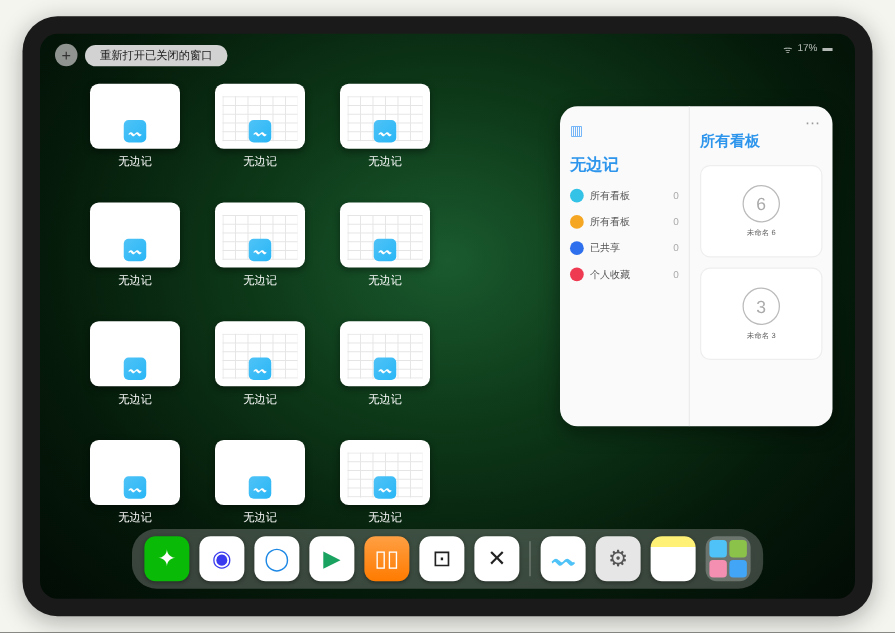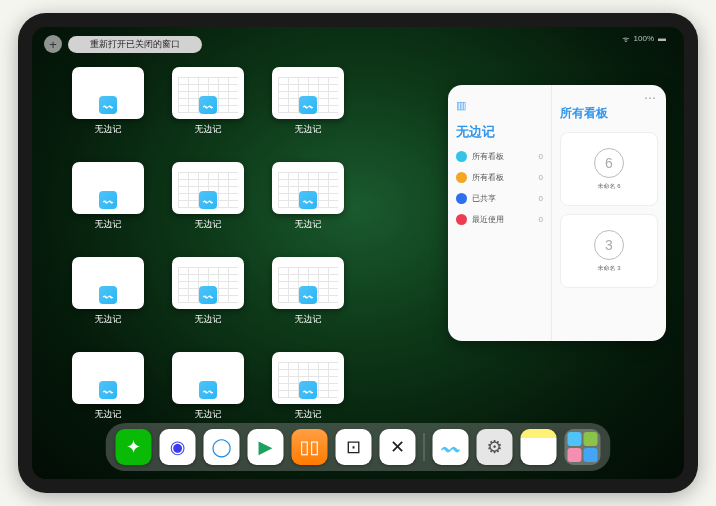--- a/index.html
+++ b/index.html
@@ -50,21 +50,21 @@
       width: 18px; height: 18px;
       border-radius: 50%;
       background: rgba(180,180,180,0.8);
       display: flex; align-items: center; justify-content: center;
       font-size: 13px; color: #333;
       cursor: pointer;
     }
     .reopen-btn {
       background: rgba(220,220,220,0.95);
       border-radius: 10px;
-      padding: 2px 22px;
+      padding: 2px 12px;
       font-size: 9px;
       color: #222;
       cursor: pointer;
     }
     .app-grid {
       position: absolute;
       top: 40px;
       left: 40px;
       display: grid;
       grid-template-columns: repeat(4, 72px);
@@ -233,21 +233,21 @@
     .dock-group > div { border-radius: 3px; }
   </style>
 </head>
 <body>
 
 <div class="ipad-frame">
   <div class="screen">
 
     <div class="status-bar">
       <span>ᯤ</span>
-      <span>100%</span>
+      <span>17%</span>
       <span>▬</span>
     </div>
 
     <div class="topbar">
       <div class="plus-btn">+</div>
       <div class="reopen-btn">重新打开已关闭的窗口</div>
     </div>
 
     <div class="app-grid" id="appgrid">
         <div class="app-card" style="grid-area: 1 / 1;">
@@ -339,21 +339,21 @@
   <span>所有看板</span>
   <span class="cat-count">0</span>
             </div>
             <div class="cat-item">
               <span class="cat-dot" style="background:#2d6fec"></span>
   <span>已共享</span>
   <span class="cat-count">0</span>
             </div>
             <div class="cat-item">
               <span class="cat-dot" style="background:#ef3b52"></span>
-  <span>最近使用</span>
+  <span>个人收藏</span>
   <span class="cat-count">0</span>
             </div>
           </div>
       </div>
       <div class="panel-right">
         <span class="panel-ellipsis">⋯</span>
         <div class="panel-title-right">所有看板</div>
         <div id="boards">
             <div class="board-card">
               <div class="board-sketch">6</div>

